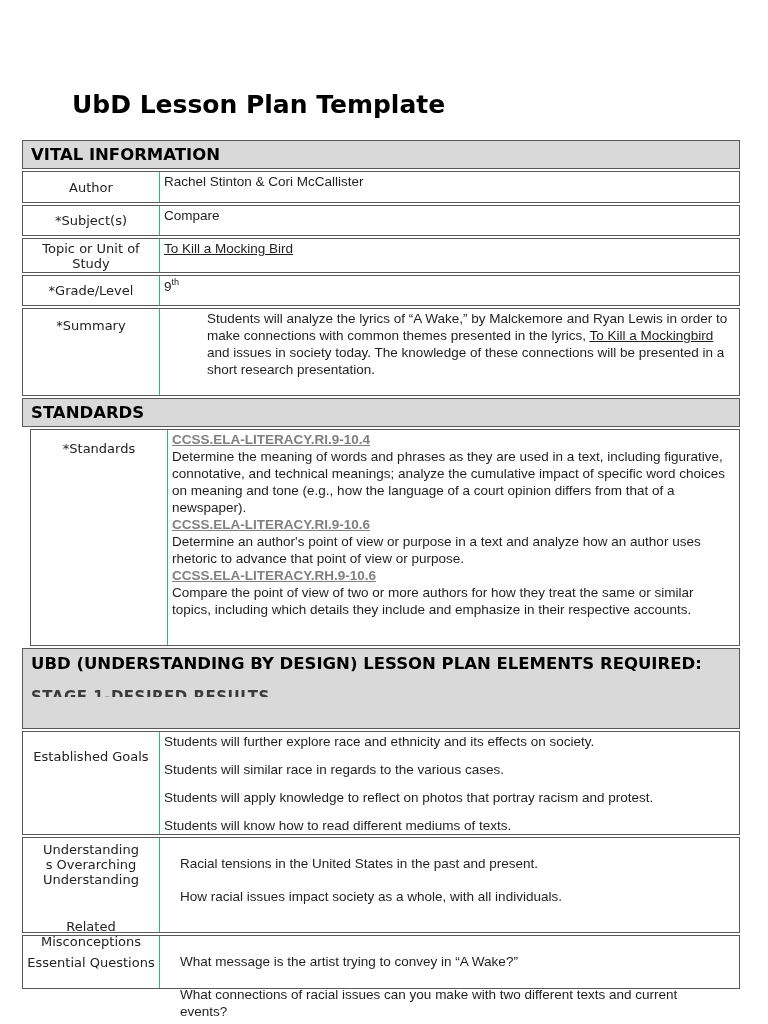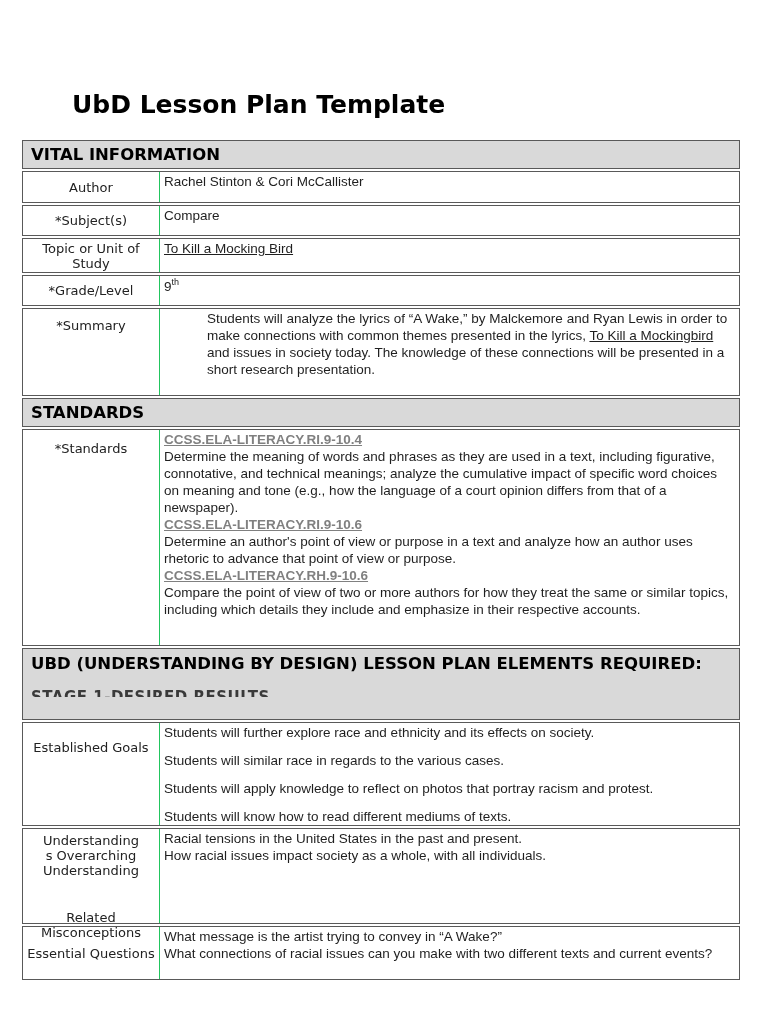--- a/index.html
+++ b/index.html
@@ -57,29 +57,29 @@
     box-sizing:border-box;
   }
   .u{text-decoration:underline;}
   .std-link{
     display:block;
     font-weight:bold;color:#808080;
     text-decoration:underline;
     cursor:pointer;
   }
   .goal-p{margin:0 0 11px 0;}
-  .q-p{margin:0;}
+  .q-p{margin:16px;}
   sup{font-size:9px;line-height:10px;}
   .ubd-band{
     background:#d9d9d9;
     border:1px solid #595959;
     margin-bottom:2px;
     box-sizing:border-box;
     padding:4px 8px 0 8px;
-    height:72px;
+    height:81px;
     overflow:hidden;
   }
   .ubd-band .band-title{
     font-family:"DejaVu Sans", sans-serif;
     font-weight:bold;font-size:16.5px;color:#000;
     line-height:22px;
   }
   .stage-clip{
     height:9px;overflow:hidden;margin-top:13px;
   }
@@ -118,21 +118,21 @@
     <div class="t-value"><span>9</span><sup>th</sup></div>
   </div>
 
   <div class="t-row" style="height:88px;gap:43px;">
     <div class="t-label top" style="padding-top:9px;">*Summary</div>
     <div class="t-value"><span>Students will analyze the lyrics of “A Wake,” by Malckemore and Ryan Lewis in order to make connections with common themes presented in the lyrics, </span><span class="u">To Kill a Mockingbird</span><span> and issues in society today. The knowledge of these connections will be presented in a short research presentation.</span></div>
   </div>
 
   <div class="sect-header">STANDARDS</div>
 
-  <div class="t-row" style="height:217px;">
+  <div class="t-row" style="height:217px;margin-left:8px;">
     <div class="t-label top" style="padding-top:11px;">*Standards</div>
     <div class="t-value">
       <span class="std-link">CCSS.ELA-LITERACY.RI.9-10.4</span>
       <span>Determine the meaning of words and phrases as they are used in a text, including figurative, connotative, and technical meanings; analyze the cumulative impact of specific word choices on meaning and tone (e.g., how the language of a court opinion differs from that of a newspaper).</span>
       <span class="std-link">CCSS.ELA-LITERACY.RI.9-10.6</span>
       <span>Determine an author's point of view or purpose in a text and analyze how an author uses rhetoric to advance that point of view or purpose.</span>
       <span class="std-link">CCSS.ELA-LITERACY.RH.9-10.6</span>
       <span>Compare the point of view of two or more authors for how they treat the same or similar topics, including which details they include and emphasize in their respective accounts.</span>
     </div>
   </div>

